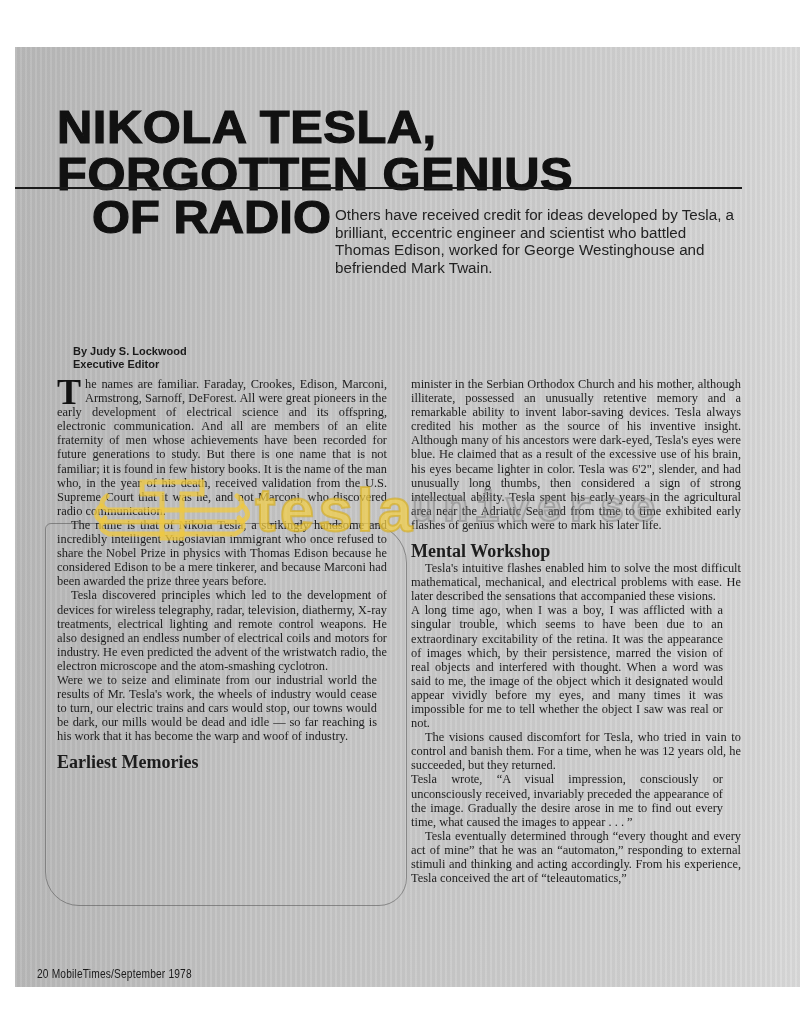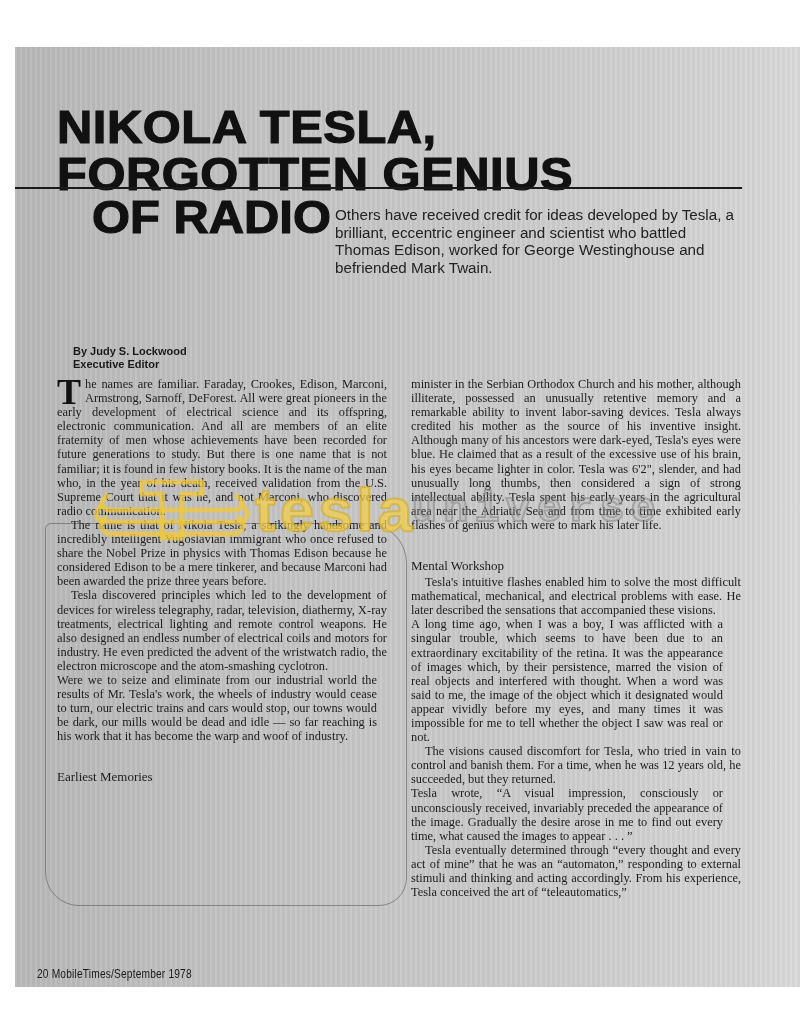--- a/index.html
+++ b/index.html
@@ -46,21 +46,21 @@
   }
   .col1 { left: 42px; top: 330px; }
   .col2 { left: 396px; top: 330px; }
   .col p { margin: 0; text-indent: 14px; }
   .col p.first { text-indent: 0; }
   .col p.noindent { text-indent: 0; }
   .dropcap {
     float: left; font-size: 36px; line-height: 26px; margin: 2px 4px 0 0; font-weight: bold; color: #111;
   }
   .subhead {
-    font-weight: normal; font-size: 13px; line-height: 15px; margin: 26px 0 2px 0; text-indent: 0;
+    font-weight: bold; font-size: 18px; line-height: 15px; margin: 12px 0 2px 0; text-indent: 0;
   }
   .blockquote { margin: 0 0 0 22px; padding-right: 10px; text-align: justify; }
   .blockquote.wide { padding-right: 18px; }
   .footer {
     position: absolute; left: 22px; top: 920px;
     font-family: "Liberation Sans", sans-serif; font-size: 12px; color: #1a1a1a;
     transform: scaleX(0.85); transform-origin: left top; letter-spacing: 0.2px;
   }
   .pencil-outline {
     position: absolute; left: 30px; top: 476px; width: 360px; height: 381px;

